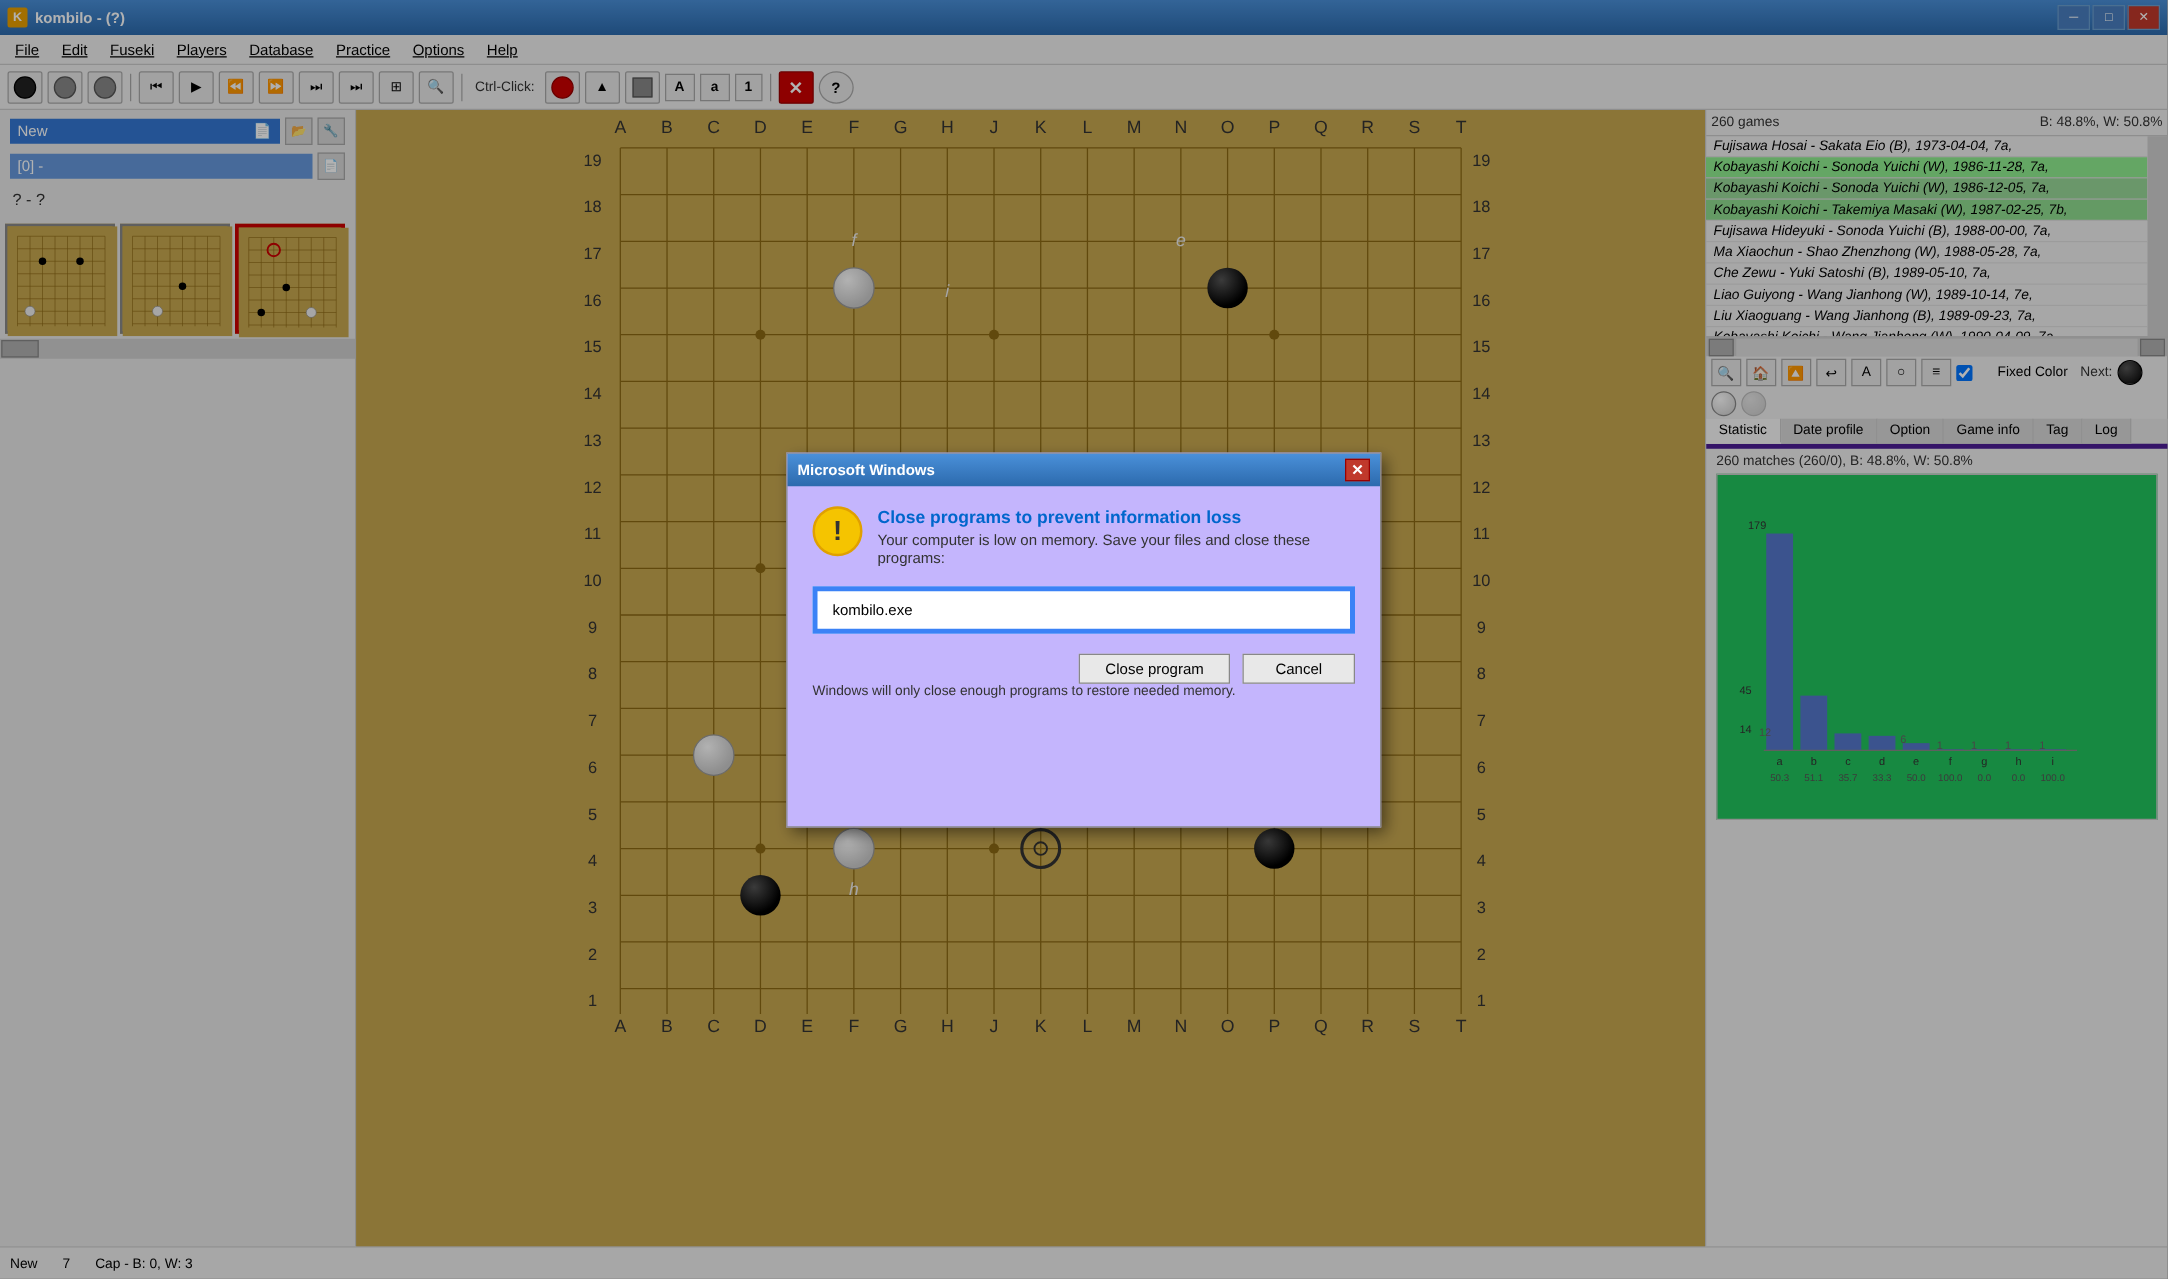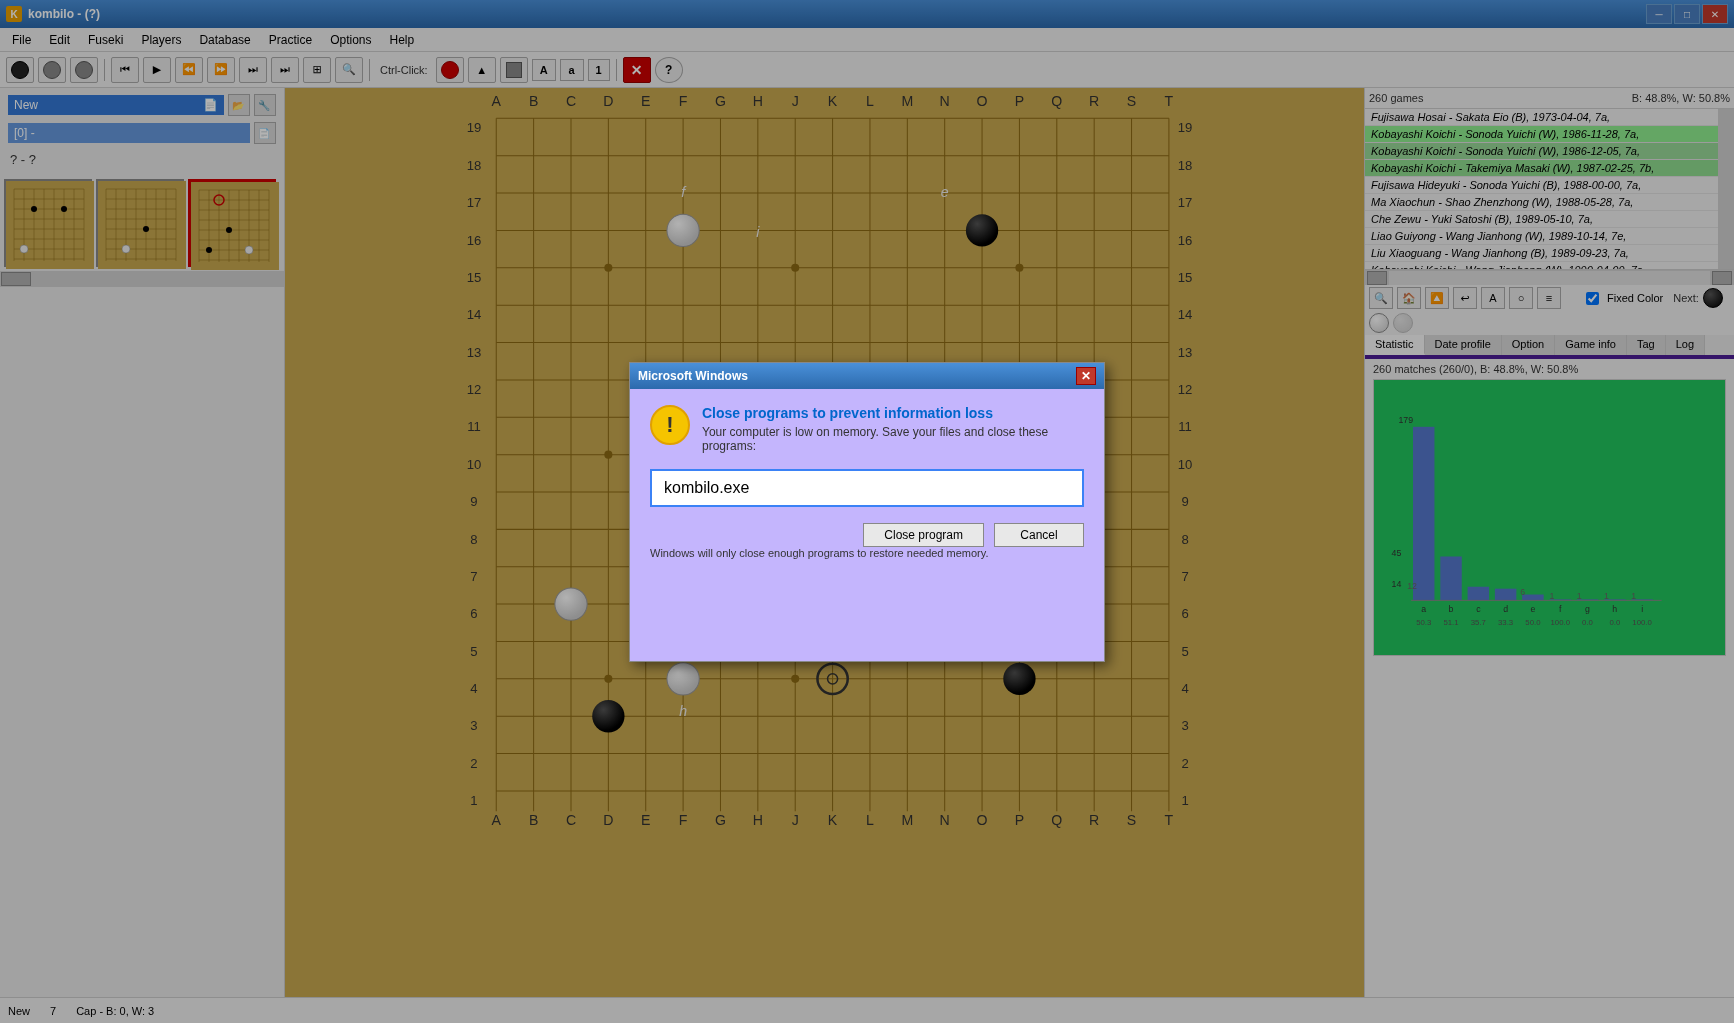--- a/index.html
+++ b/index.html
@@ -31,20 +31,21 @@
       align-items: center;
       padding: 0 4px;
       border-bottom: 1px solid #ccc;
       gap: 2px;
     }
     .menu-item {
       padding: 2px 8px;
       cursor: pointer;
       font-size: 12px;
       color: #000;
+      text-decoration: underline;
     }
 
     
     .toolbar {
       background: #f0f0f0;
       height: 36px;
       display: flex;
       align-items: center;
       padding: 0 6px;
       gap: 4px;
@@ -180,23 +181,22 @@
       width: 24px; height: 22px;
       background: #e8e8e8;
       border: 1px solid #aaa;
       display: flex; align-items: center; justify-content: center;
       cursor: pointer;
       font-size: 11px;
     }
     .fixed-color-check {
       display: flex;
       align-items: center;
-      gap: 8px;
+      gap: 20px;
       font-size: 11px;
-      margin-left: 21px;
     }
     .next-label { font-size: 11px; color: #333; margin-left: 6px; }
 
     
     .tabs {
       display: flex;
       background: #e8e8e8;
       border-bottom: 4px solid #4c1d95;
     }
     .tab {
@@ -293,25 +293,25 @@
       color: #333;
       flex-shrink: 0;
     }
     .dialog-title-text {
       color: #0066cc;
       font-size: 14px;
       font-weight: bold;
       margin-bottom: 4px;
     }
     .dialog-list-box {
-      border: 2px solid #3b82f6;
+      border: 4px solid #3b82f6;
       background: white;
       padding: 8px 12px;
       margin: 8px 0 16px 0;
-      font-size: 16px;
+      font-size: 12px;
     }
     .dialog-footer-text {
       font-size: 11px;
       color: #333;
       margin-bottom: 16px;
     }
     .dialog-buttons {
       display: flex;
       gap: 10px;
       justify-content: flex-end;

